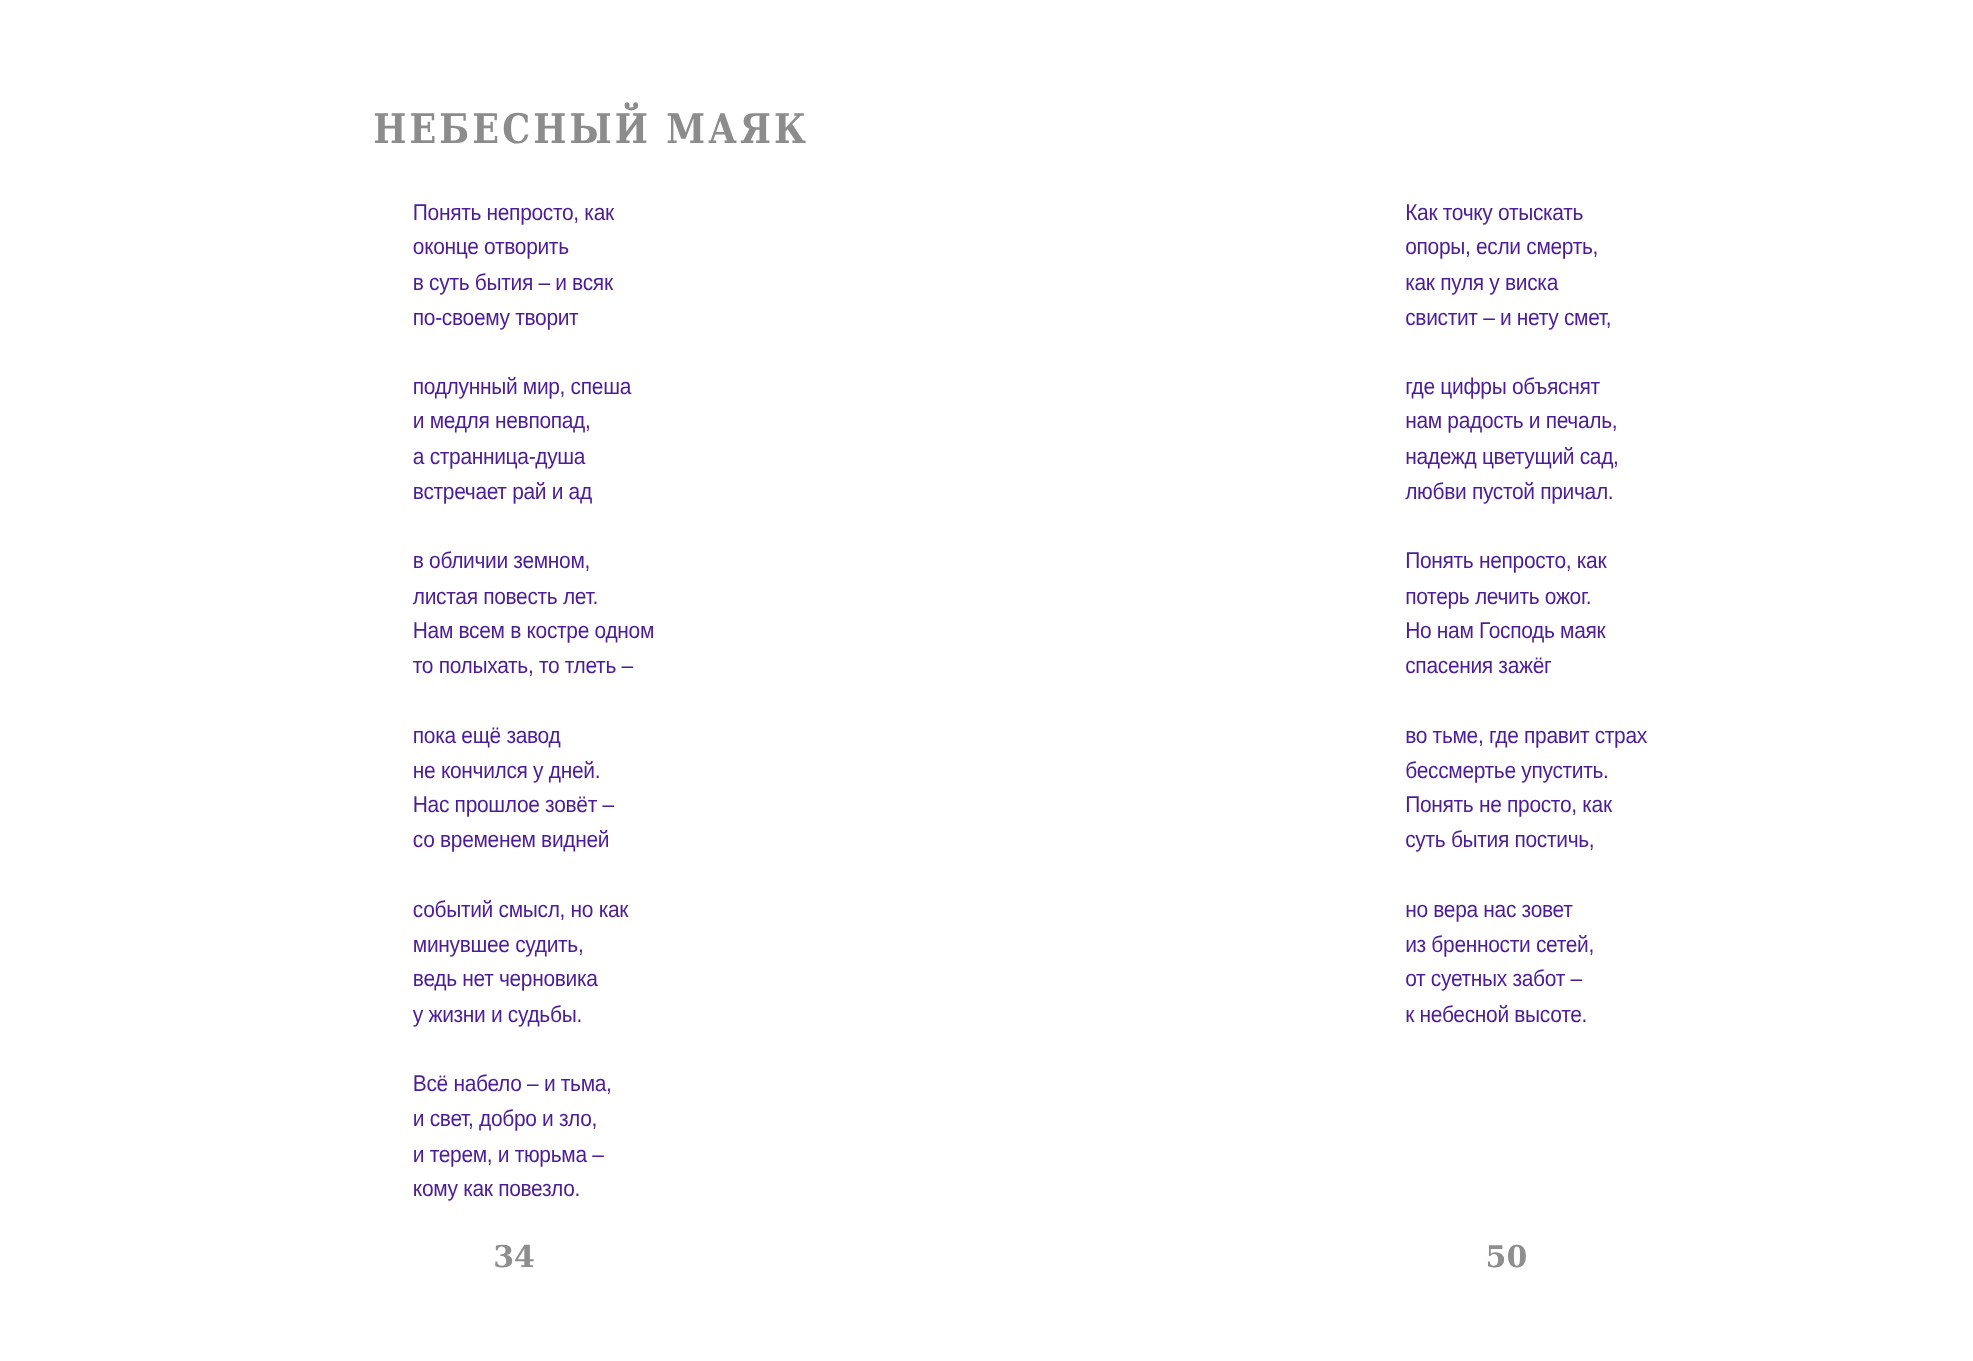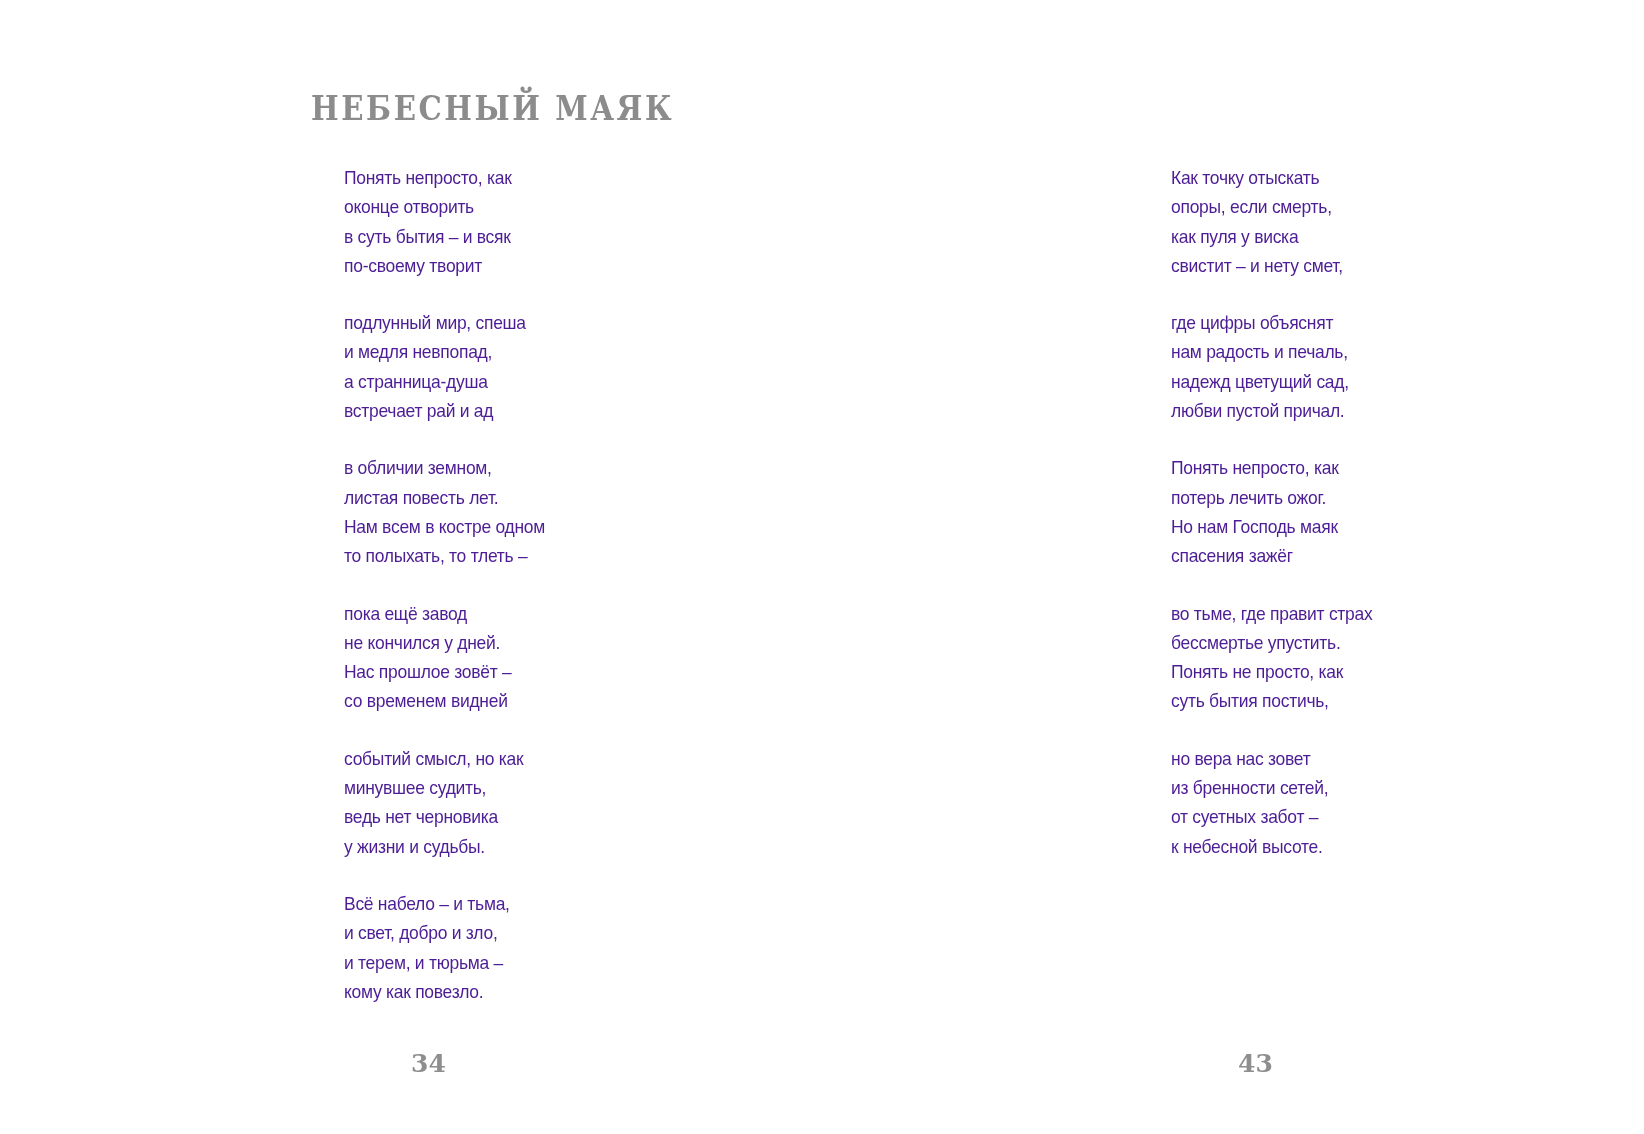--- a/index.html
+++ b/index.html
@@ -67,21 +67,20 @@
     }
 
     .page-number {
       position: absolute;
       top: 1033px;
       font-family: "DejaVu Serif", serif;
       font-weight: bold;
       font-size: 25px;
       color: #8e8e8e;
       letter-spacing: 0px;
-      margin-top: 16px;
     }
     .page-left .page-number { left: 411px; }
     .page-right .page-number { left: 396px; }
   </style>
 </head>
 <body>
 
 <div class="spread">
 
   <div class="page page-left">
@@ -156,16 +155,16 @@
         <span class="line">суть бытия постичь,</span>
       </div>
       <div class="stanza">
         <span class="line">но вера нас зовет</span>
         <span class="line">из бренности сетей,</span>
         <span class="line">от суетных забот –</span>
         <span class="line">к небесной высоте.</span>
       </div>
     </div>
 
-    <div class="page-number">43</div>
+    <div class="page-number">50</div>
   </div>
 
 </div>
 
 </body></html>

